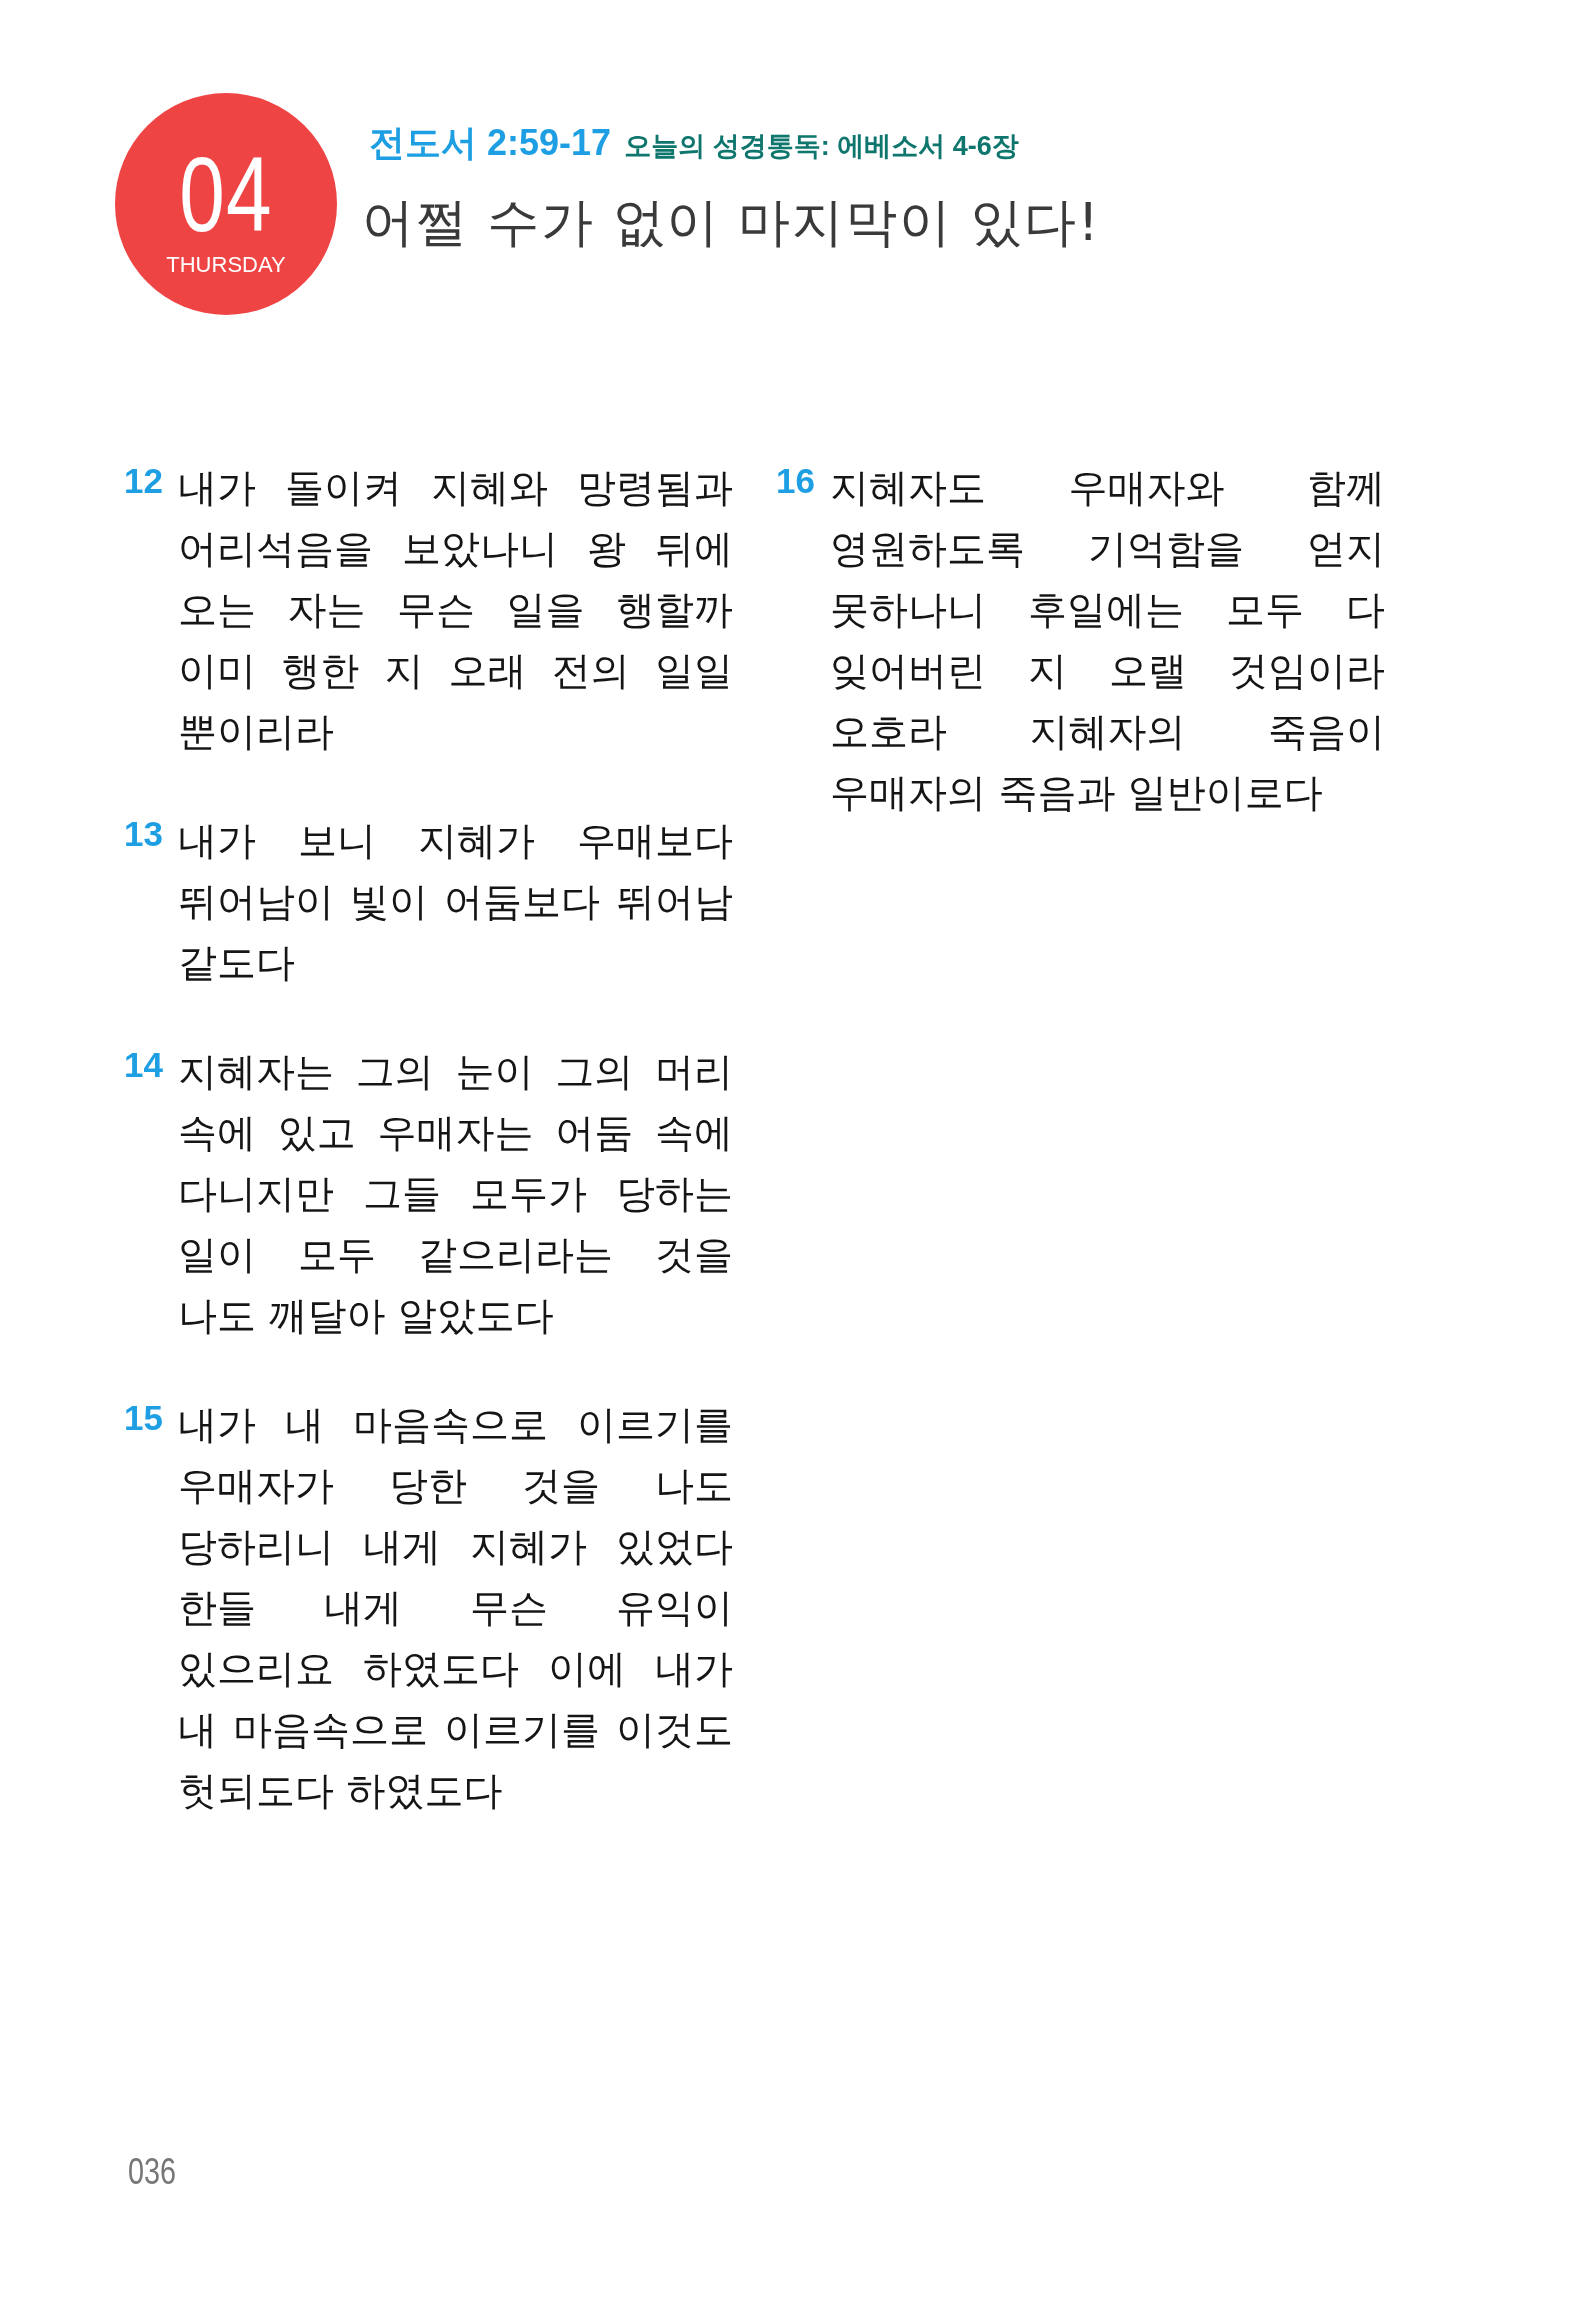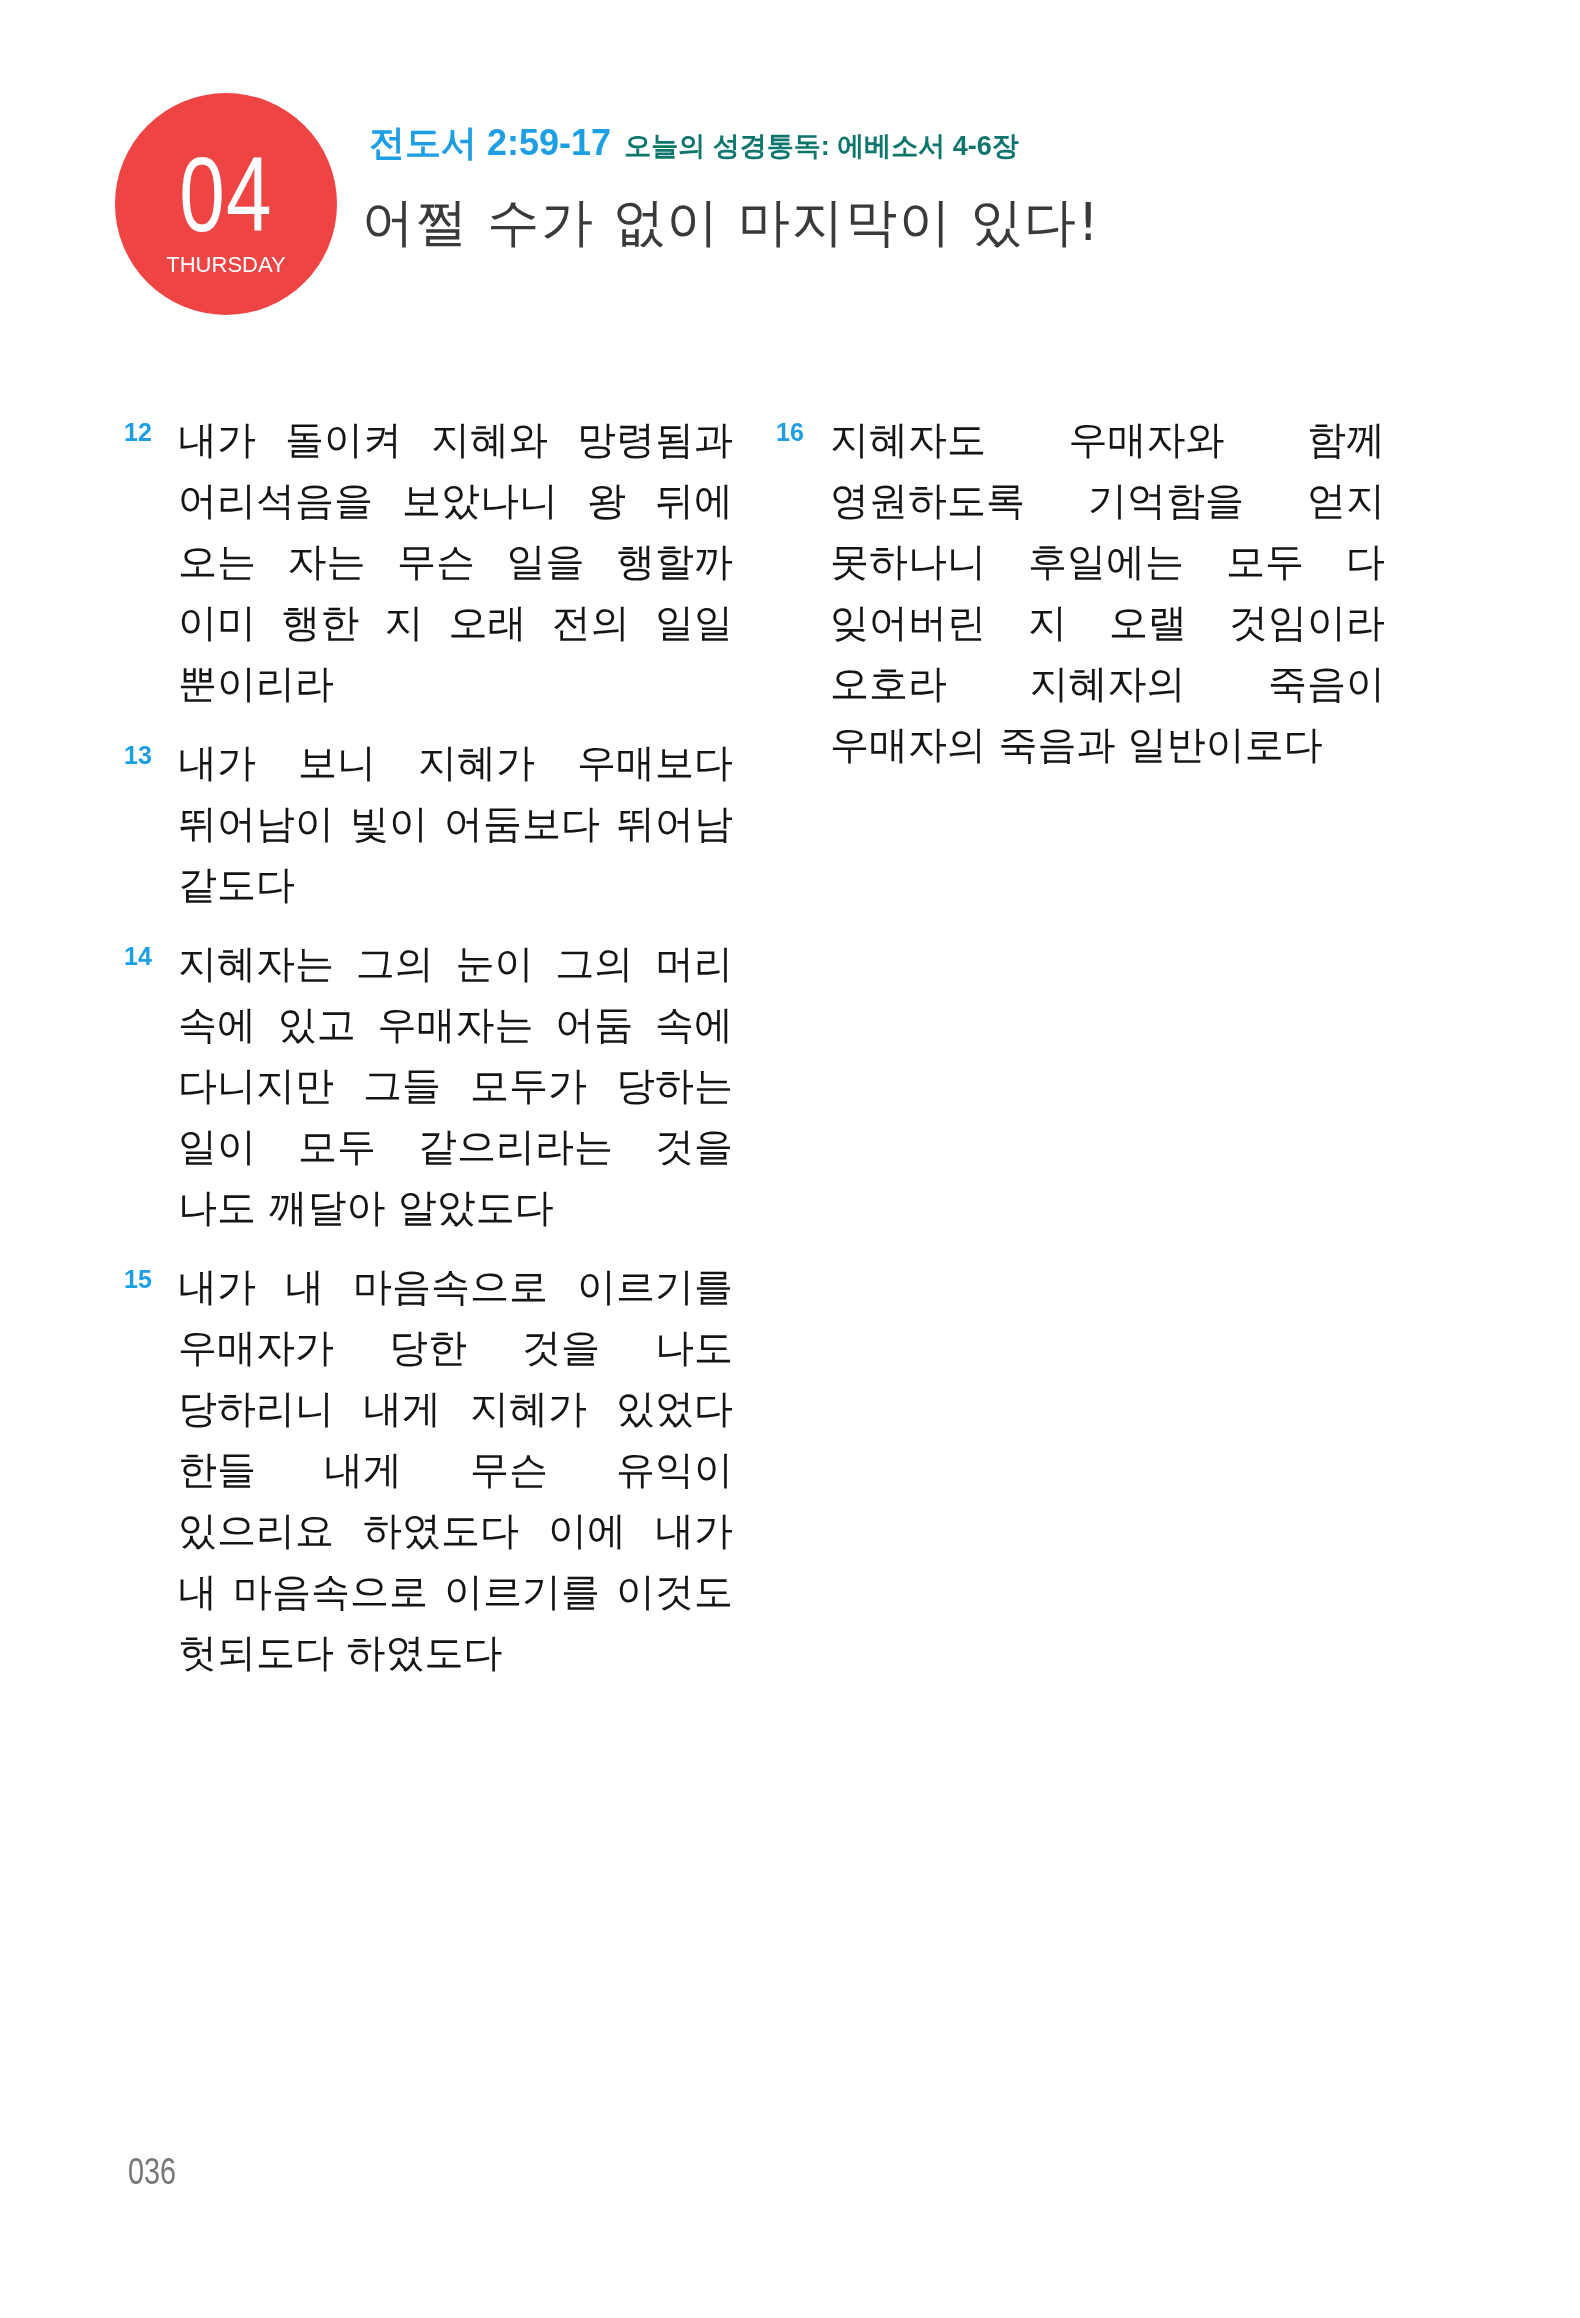--- a/index.html
+++ b/index.html
@@ -53,29 +53,30 @@
     .col.left { left: 124px; }
     .col.right { left: 776px; }
     .verse {
       position: relative;
       padding-left: 54px;
       margin-bottom: 18px;
     }
     .verse-num {
       position: absolute; left: 0; top: 6.6px;
       font-family: "Liberation Sans", sans-serif;
-      font-size: 25px; font-weight: 700; color: #1f9fe3;
+      font-size: 35px; font-weight: 700; color: #1f9fe3;
       line-height: 33px;
     }
     .verse-text {
       font-family: "DejaVu Sans", sans-serif;
       font-size: 39px; line-height: 61px;
       color: #151515;
       text-align: justify; text-align-last: left;
       word-break: keep-all;
+      margin-top: 48px;
     }
     .page-num {
       position: absolute; left: 128px; top: 2151px;
       font-family: "Liberation Sans", sans-serif;
       font-size: 36px; color: #777777;
       transform: scaleX(0.8); transform-origin: left;
     }
   </style>
 </head>
 <body>

